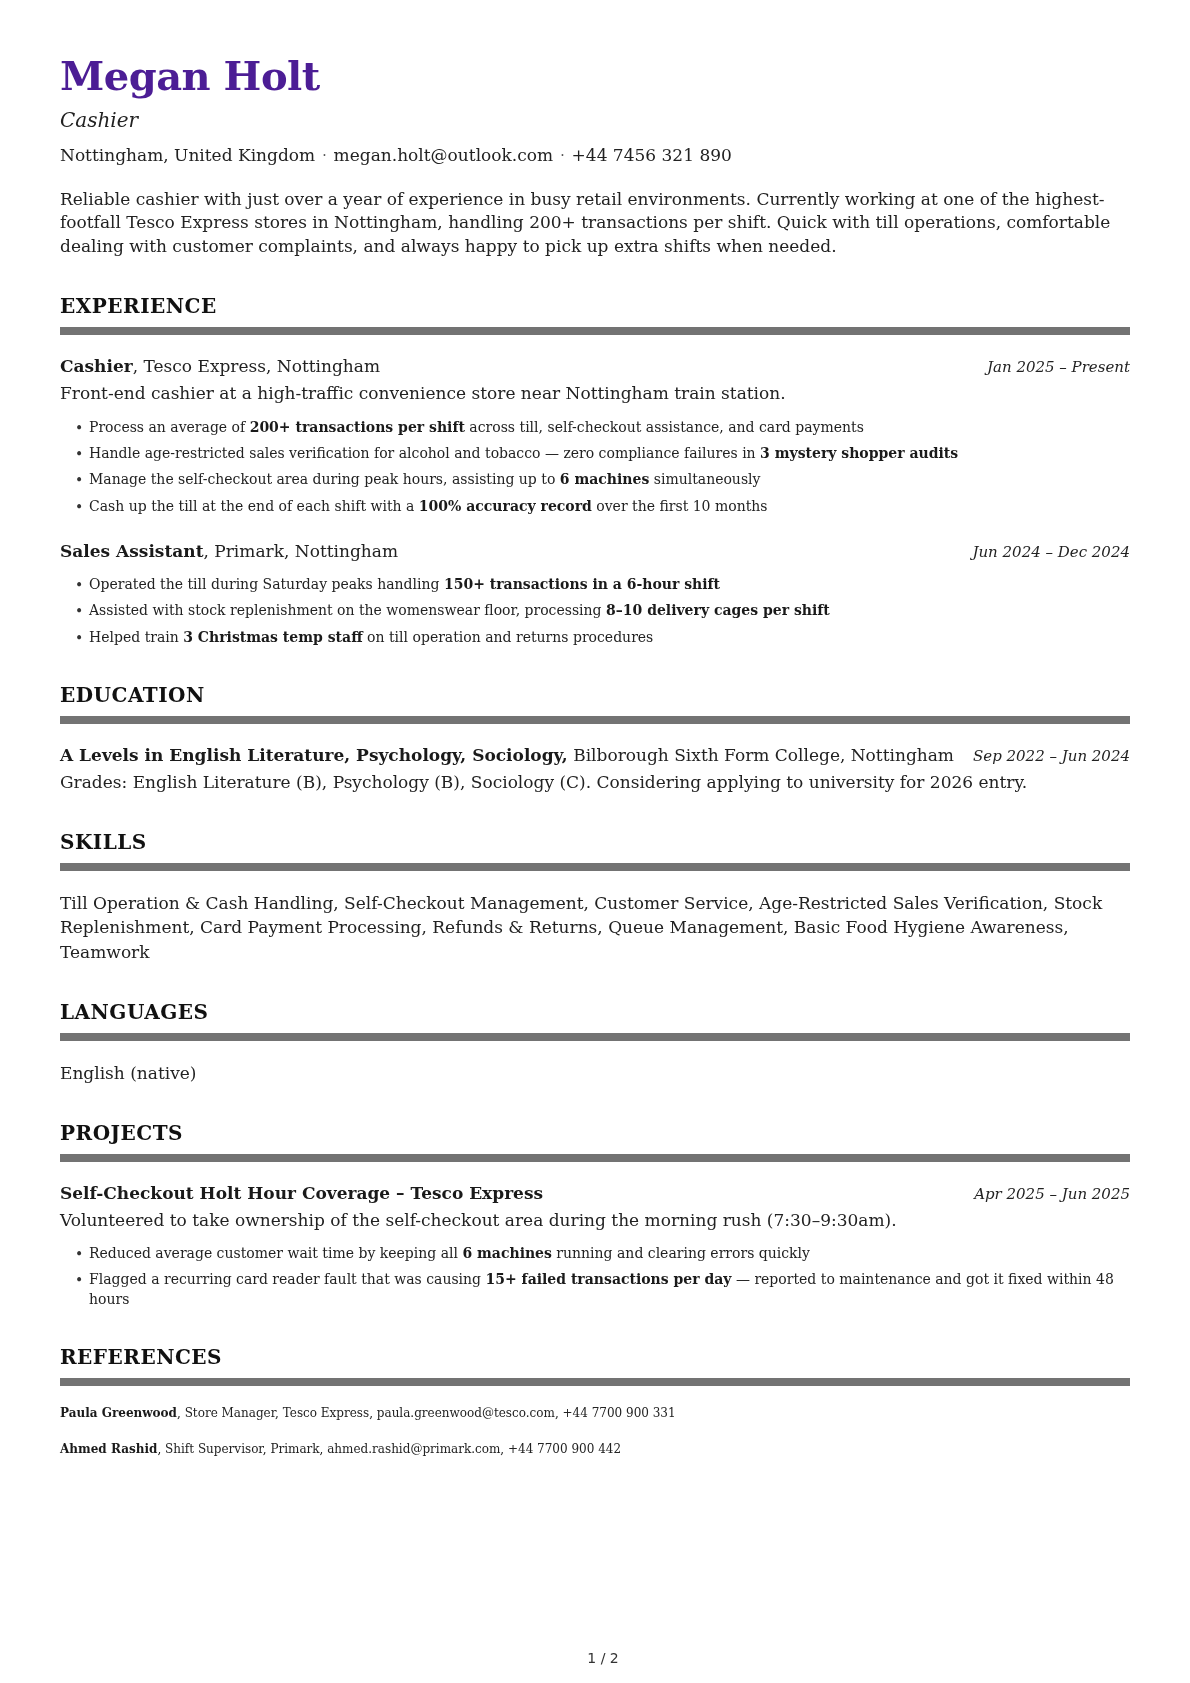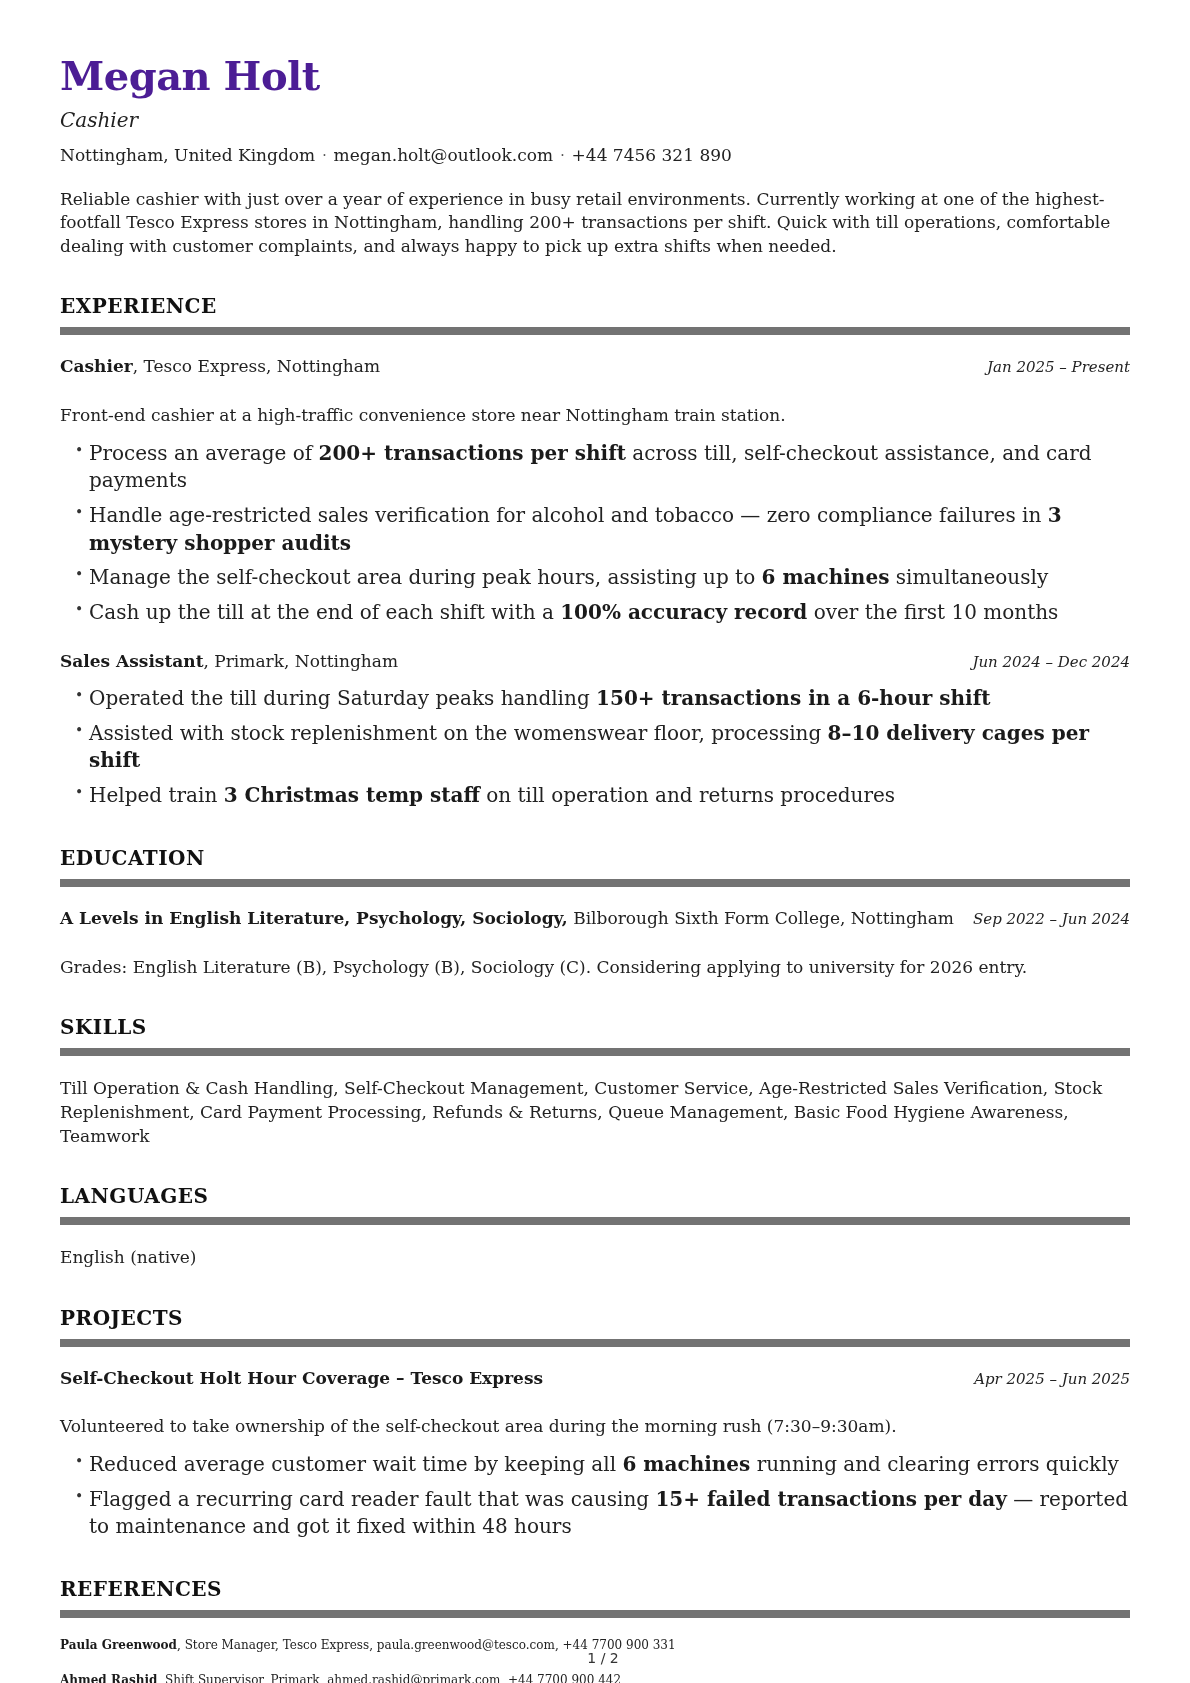--- a/index.html
+++ b/index.html
@@ -28,24 +28,24 @@
     font-size: 20px; font-weight: 700; color: #111111;
     letter-spacing: 0.5px;
     padding-bottom: 9px;
     border-bottom: 8px solid #737373;
   }
   .entry { margin-top: 20px; }
   .entry + .entry { margin-top: 24px; }
   .entry-head { display: flex; justify-content: space-between; align-items: baseline; }
   .entry-title { font-size: 17px; line-height: 1.35; padding-right: 16px; }
   .entry-date { font-size: 15px; font-style: italic; white-space: nowrap; color: #222; }
-  .entry-desc { font-size: 17px; line-height: 1.38; margin-top: 26px; }
+  .entry-desc { font-size: 17px; line-height: 1.38; margin-top: 4px; }
   ul.bullets { list-style: none; margin-top: 12px; }
   ul.bullets li {
-    font-size: 20px; line-height: 1.38;
+    font-size: 14px; line-height: 1.38;
     position: relative; padding-left: 29px; margin-top: 7px;
   }
   ul.bullets li::before {
     content: "\2022";
     position: absolute; left: 15px; top: 1px;
     font-size: 14px; color: #333;
   }
   .para { font-size: 17px; line-height: 1.42; margin-top: 20px; }
   strong { font-weight: 700; color: #1a1a1a; }
 

